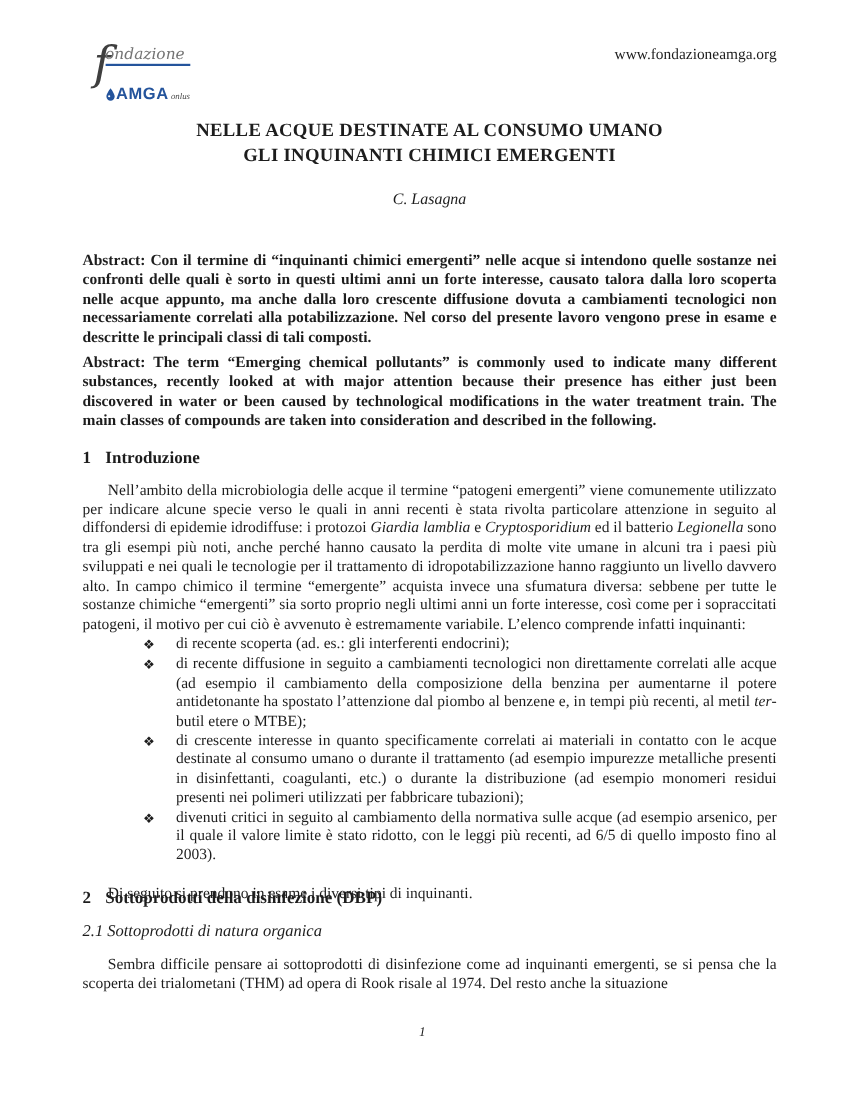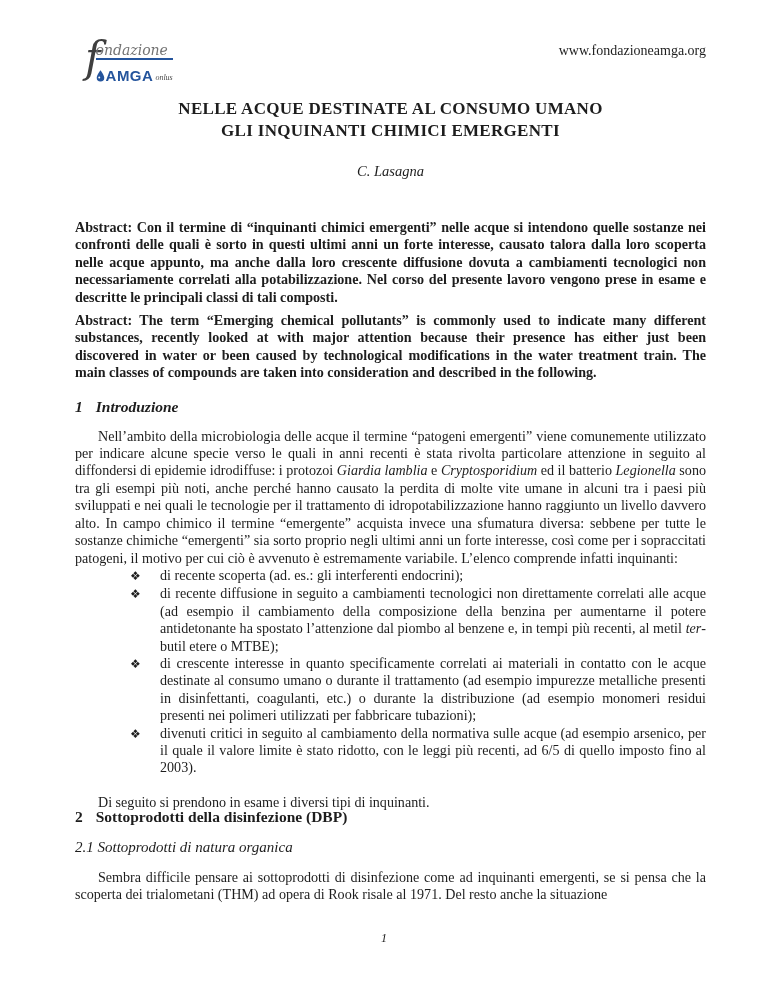--- a/index.html
+++ b/index.html
@@ -19,42 +19,42 @@
   .logo-f {
     font-family:"DejaVu Serif", serif; font-style:italic;
     font-size:42px; line-height:36px; color:#3f3f3f; margin-right:-5px;
   }
   .logo-stack { display:flex; flex-direction:column; padding-top:3px; }
   .logo-ondazione {
     font-family:"DejaVu Serif", serif; font-style:italic;
     font-size:14px; color:#737373;
     border-bottom:2px solid #24549c; padding-bottom:1px;
   }
-  .logo-bottom { display:flex; align-items:center; margin-top:8px; }
+  .logo-bottom { display:flex; align-items:center; margin-top:18px; }
   .drop-icon { margin-right:1px; display:inline-block; }
   .logo-amga {
     font-family:"Liberation Sans", sans-serif; font-weight:bold;
     font-size:15px; color:#24549c; letter-spacing:0.5px;
   }
   .logo-onlus { font-style:italic; font-size:8px; color:#4a4a4a; margin-left:2px; margin-top:4px; }
   .site-url { font-size:14px; margin-top:3px; }
 
   
   .doc-title { margin-top:15px; text-align:center; font-weight:bold; font-size:17px; line-height:22px; letter-spacing:0.3px; }
   .doc-author { margin-top:21px; text-align:center; font-style:italic; font-size:14.5px; }
 
   
   .para { font-size:14.1px; line-height:17.4px; text-align:justify; }
   .abstract { font-weight:bold; }
   .abstract-it { margin-top:39px; }
   .abstract-en { margin-top:6px; }
   .indent { text-indent:23px; }
 
   .h-num { display:inline-block; margin-right:13px; }
-  .h1 { margin-top:16px; font-weight:bold; font-size:15.5px;font-style:italic; }
+  .h1 { margin-top:16px; font-weight:bold; font-size:15.5px; }
   .intro-para { margin-top:12px; }
 
   .bullets { margin:0; padding:0; list-style:none; font-size:14.1px; line-height:17.4px; }
   .bullet { display:flex; padding-left:55px; }
   .bullet-marker { flex:0 0 30px; font-family:"DejaVu Sans", sans-serif; font-size:12px; padding-top:1px; }
   .bullet-text { flex:1; text-align:justify; }
 
   .closing { margin-top:17px; }
 
   
@@ -128,17 +128,17 @@
 
     <div class="para indent closing">Di seguito si prendono in esame i diversi tipi di inquinanti.</div>
 
   </div>
 
   <div class="section2-block">
     <div class="h2">
       <span class="h-num">2</span><span>Sottoprodotti della disinfezione (DBP)</span>
     </div>
     <div class="sub-heading">2.1 Sottoprodotti di natura organica</div>
-    <div class="para indent final-para">Sembra difficile pensare ai sottoprodotti di disinfezione come ad inquinanti emergenti, se si pensa che la scoperta dei trialometani (THM) ad opera di Rook risale al 1971. Del resto anche la situazione</div>
+    <div class="para indent final-para">Sembra difficile pensare ai sottoprodotti di disinfezione come ad inquinanti emergenti, se si pensa che la scoperta dei trialometani (THM) ad opera di Rook risale al 1974. Del resto anche la situazione</div>
   </div>
 
   <div class="page-number">1</div>
 </div>
 
 </body></html>

